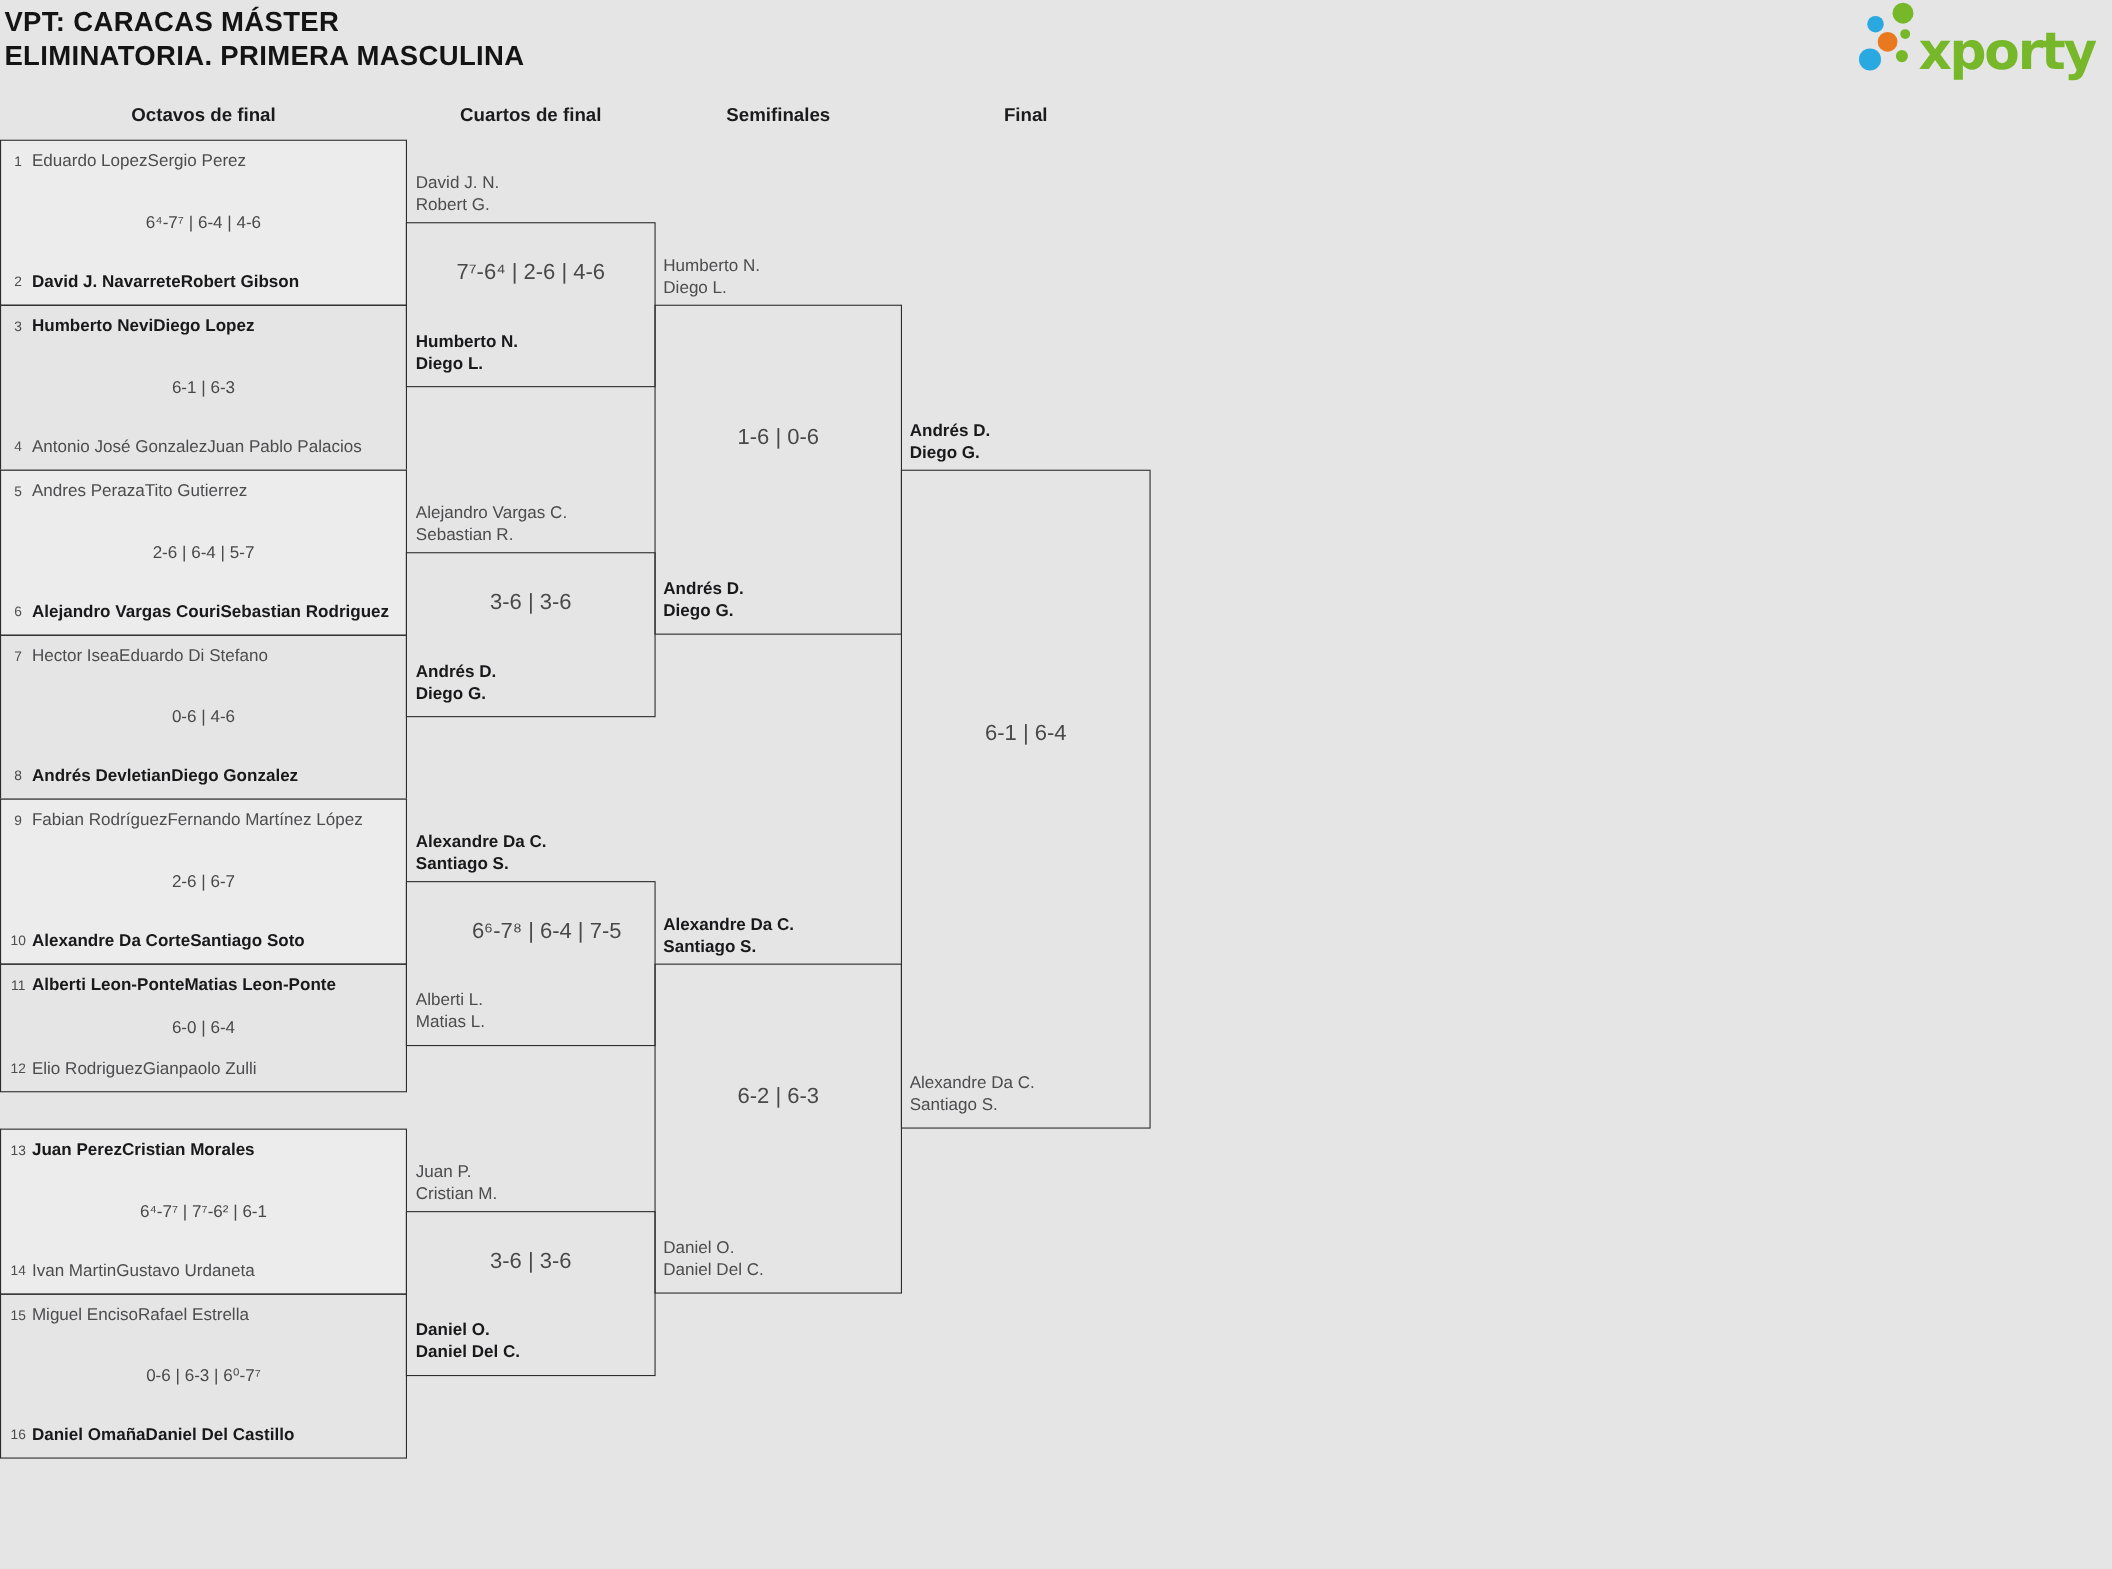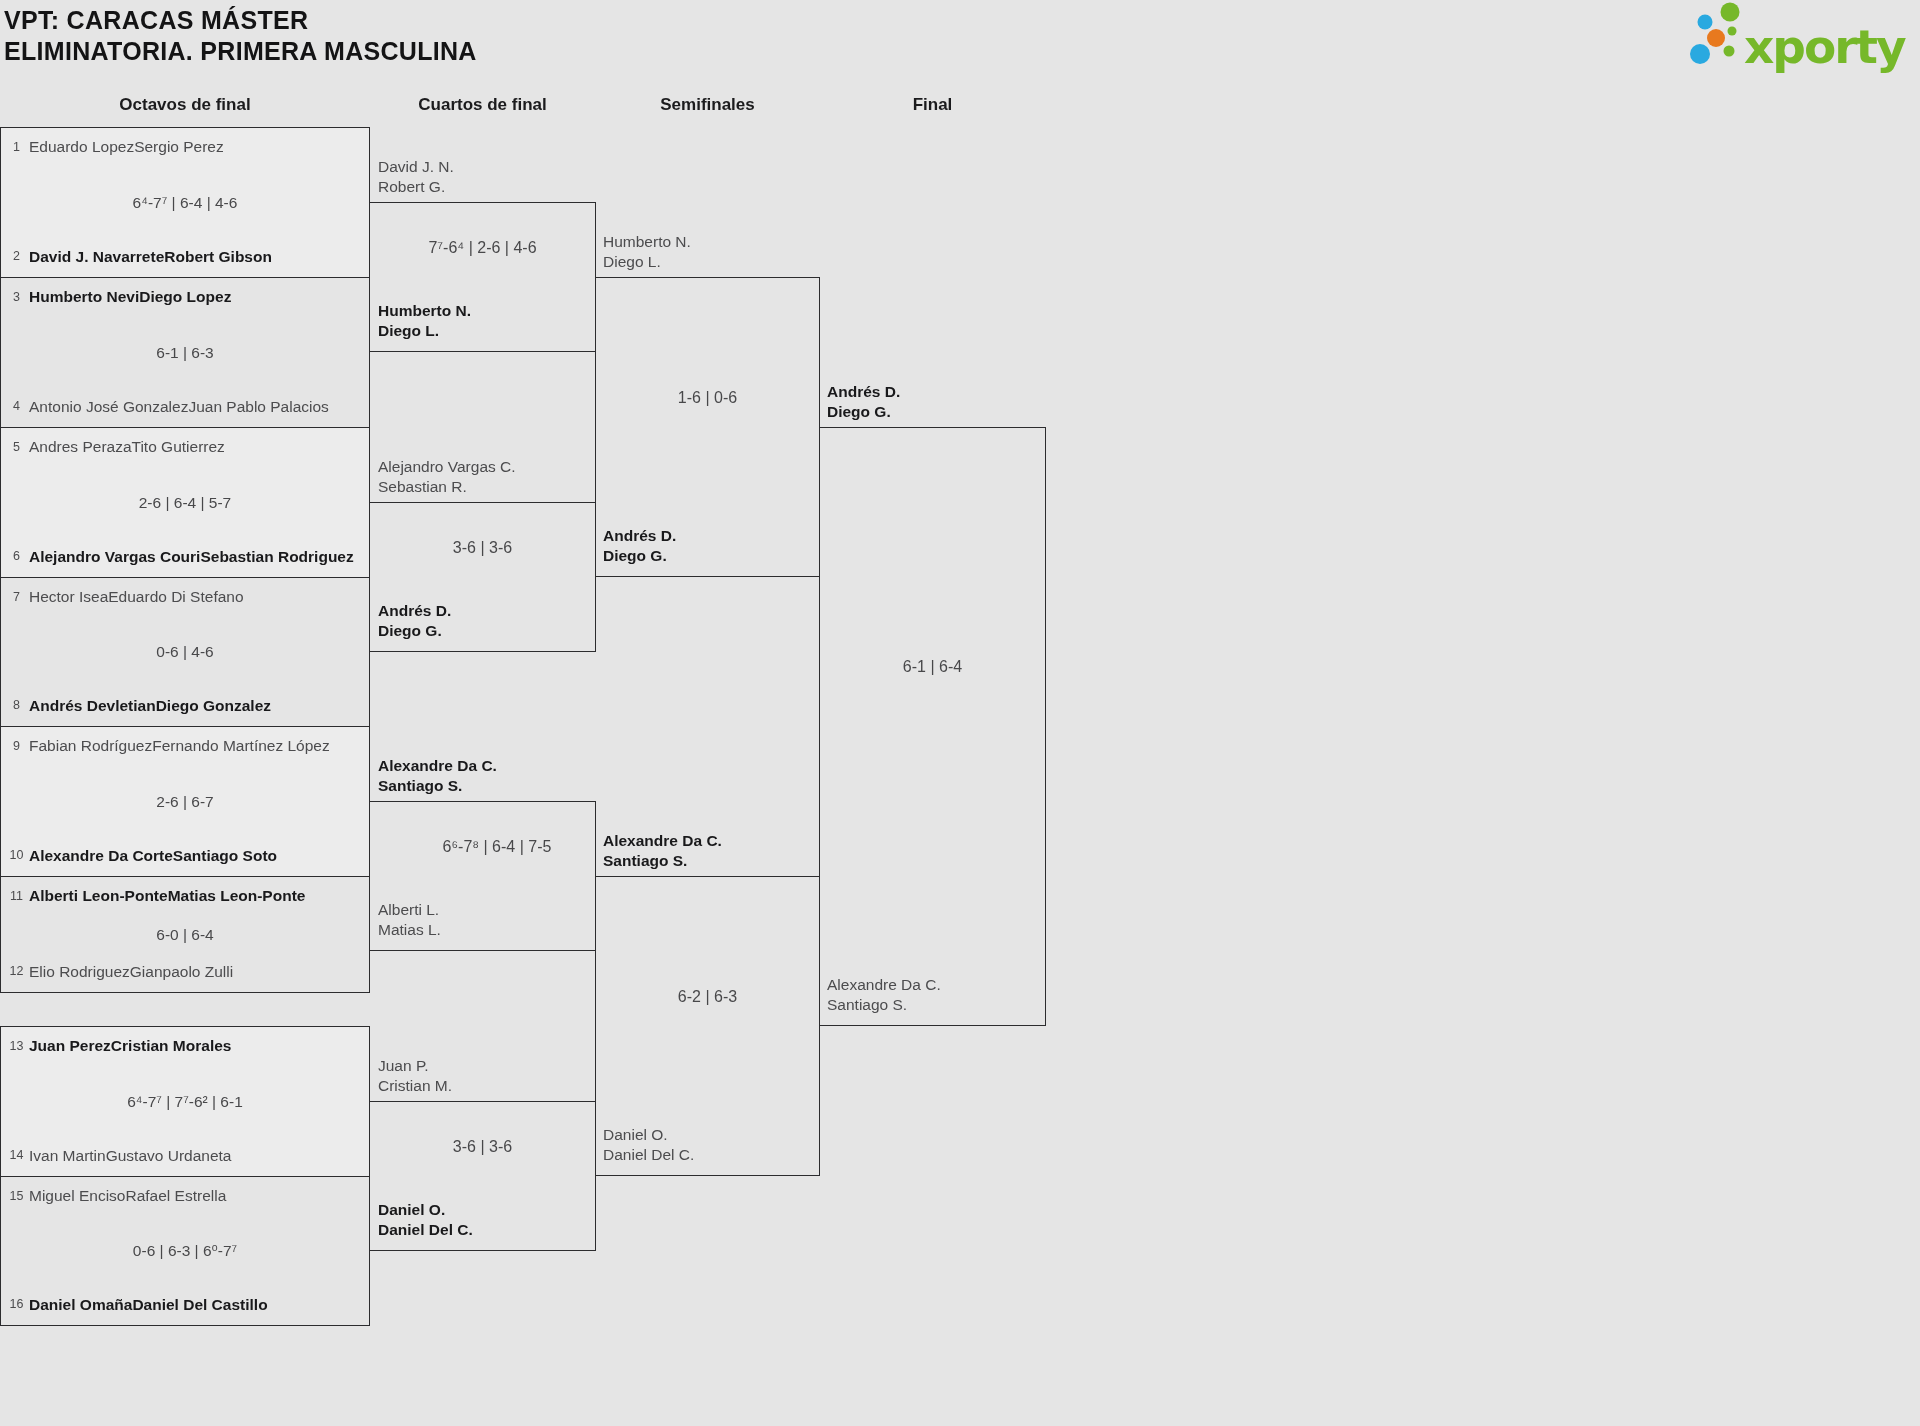--- a/index.html
+++ b/index.html
@@ -11,21 +11,21 @@
   .box{position:absolute;left:0;width:370px;border:1px solid #2c2c2e;box-sizing:border-box;background:transparent;}
   .grey{background:#ececec;}
   .trow{position:absolute;left:5px;right:8px;display:flex;align-items:center;}
   .ttop{top:9px;} .tbot{bottom:11px;}
   .seed{width:21px;min-width:21px;text-align:center;font-size:12.5px;color:#4c4c4e;margin-right:2px;}
   .names{display:flex;flex-direction:row;font-size:15.5px;line-height:19.5px;color:#4c4c4e;}
   .names.winner{font-weight:700;color:#19191b;}
   .nm{display:block;white-space:nowrap;}
   .score{position:absolute;left:0;right:0;top:50%;transform:translateY(-50%);
          text-align:center;font-size:15.5px;color:#48484a;}
-  .cscore{position:absolute;text-align:center;font-size:16px;color:#48484a;line-height:24px;}
+  .cscore{position:absolute;text-align:center;font-size:20px;color:#48484a;line-height:24px;}
   .pair{position:absolute;display:flex;flex-direction:column;justify-content:flex-end;height:46px;width:215px;
         font-size:15.5px;line-height:19.5px;color:#4c4c4e;}
   .pair.winner{font-weight:700;color:#19191b;}
   .logo{position:absolute;left:1688px;top:0;}
 </style>
 </head>
 <body>
 
 <div class="page">
 

